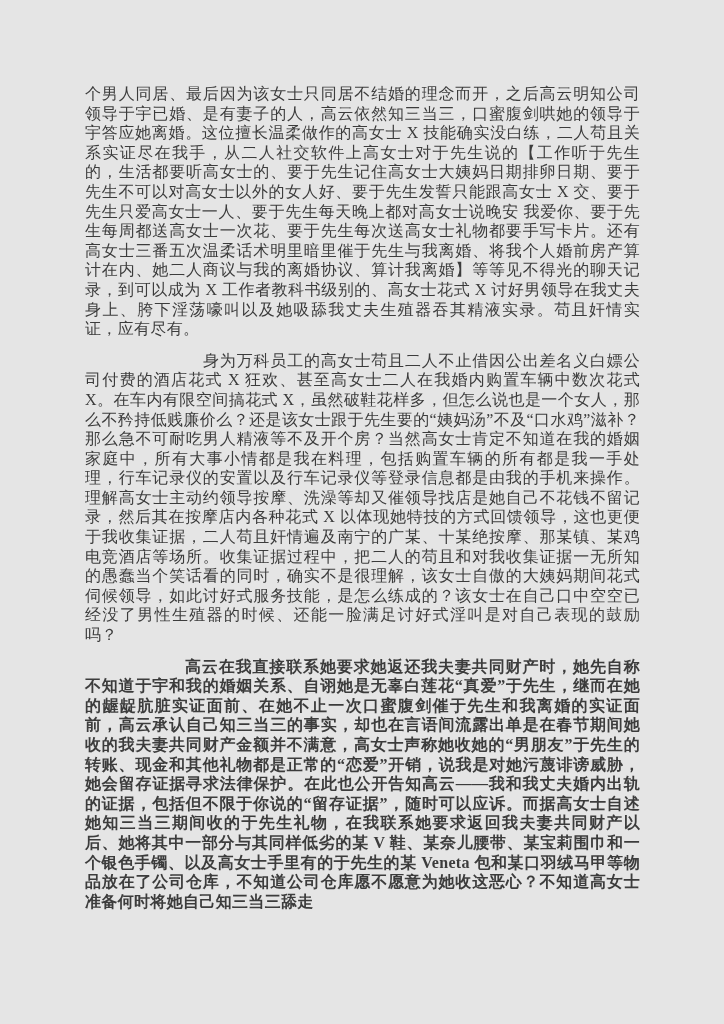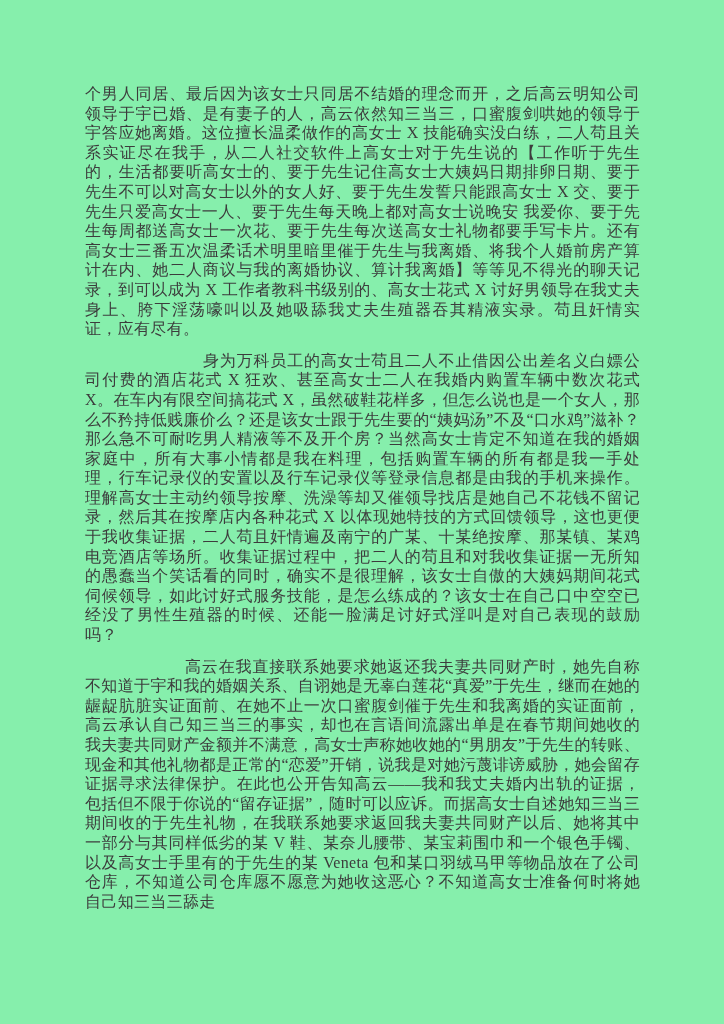--- a/index.html
+++ b/index.html
@@ -10,38 +10,39 @@
   body {
     width: 724px;
     height: 1024px;
     overflow: hidden;
     font-family: "Liberation Serif", "DejaVu Serif", serif;
   }
   .page {
     box-sizing: border-box;
     width: 724px;
     height: 1024px;
-    background: #86efac;
+    background: #e5e5e5;
     padding: 84px 84px 0 85px;
   }
   .doc-text p {
     margin: 0 0 12px 0;
     font-size: 16px;
     line-height: 19.6px;
     letter-spacing: 0.33px;
     color: #3c3c3c;
     text-align: justify;
     text-justify: inter-ideograph;
     word-break: break-all;
   }
   .doc-text p.indent-large {
     text-indent: 118px;
   }
   .doc-text p.indent-medium {
     text-indent: 100px;
+    font-weight: bold;
   }
 </style>
 </head>
 <body>
 
 <div class="page">
   <div class="doc-text">
     <p>个男人同居、最后因为该女士只同居不结婚的理念而开，之后高云明知公司领导于宇已婚、是有妻子的人，高云依然知三当三，口蜜腹剑哄她的领导于宇答应她离婚。这位擅长温柔做作的高女士 X 技能确实没白练，二人苟且关系实证尽在我手，从二人社交软件上高女士对于先生说的【工作听于先生的，生活都要听高女士的、要于先生记住高女士大姨妈日期排卵日期、要于先生不可以对高女士以外的女人好、要于先生发誓只能跟高女士 X 交、要于先生只爱高女士一人、要于先生每天晚上都对高女士说晚安 我爱你、要于先生每周都送高女士一次花、要于先生每次送高女士礼物都要手写卡片。还有高女士三番五次温柔话术明里暗里催于先生与我离婚、将我个人婚前房产算计在内、她二人商议与我的离婚协议、算计我离婚】等等见不得光的聊天记录，到可以成为 X 工作者教科书级别的、高女士花式 X 讨好男领导在我丈夫身上、胯下淫荡嚎叫以及她吸舔我丈夫生殖器吞其精液实录。苟且奸情实证，应有尽有。</p>
     <p class="indent-large">身为万科员工的高女士苟且二人不止借因公出差名义白嫖公司付费的酒店花式 X 狂欢、甚至高女士二人在我婚内购置车辆中数次花式 X。在车内有限空间搞花式 X，虽然破鞋花样多，但怎么说也是一个女人，那么不矜持低贱廉价么？还是该女士跟于先生要的“姨妈汤”不及“口水鸡”滋补？那么急不可耐吃男人精液等不及开个房？当然高女士肯定不知道在我的婚姻家庭中，所有大事小情都是我在料理，包括购置车辆的所有都是我一手处理，行车记录仪的安置以及行车记录仪等登录信息都是由我的手机来操作。理解高女士主动约领导按摩、洗澡等却又催领导找店是她自己不花钱不留记录，然后其在按摩店内各种花式 X 以体现她特技的方式回馈领导，这也更便于我收集证据，二人苟且奸情遍及南宁的广某、十某绝按摩、那某镇、某鸡电竞酒店等场所。收集证据过程中，把二人的苟且和对我收集证据一无所知的愚蠢当个笑话看的同时，确实不是很理解，该女士自傲的大姨妈期间花式伺候领导，如此讨好式服务技能，是怎么练成的？该女士在自己口中空空已经没了男性生殖器的时候、还能一脸满足讨好式淫叫是对自己表现的鼓励吗？</p>
     <p class="indent-medium">高云在我直接联系她要求她返还我夫妻共同财产时，她先自称不知道于宇和我的婚姻关系、自诩她是无辜白莲花“真爱”于先生，继而在她的龌龊肮脏实证面前、在她不止一次口蜜腹剑催于先生和我离婚的实证面前，高云承认自己知三当三的事实，却也在言语间流露出单是在春节期间她收的我夫妻共同财产金额并不满意，高女士声称她收她的“男朋友”于先生的转账、现金和其他礼物都是正常的“恋爱”开销，说我是对她污蔑诽谤威胁，她会留存证据寻求法律保护。在此也公开告知高云——我和我丈夫婚内出轨的证据，包括但不限于你说的“留存证据”，随时可以应诉。而据高女士自述她知三当三期间收的于先生礼物，在我联系她要求返回我夫妻共同财产以后、她将其中一部分与其同样低劣的某 V 鞋、某奈儿腰带、某宝莉围巾和一个银色手镯、以及高女士手里有的于先生的某 Veneta 包和某口羽绒马甲等物品放在了公司仓库，不知道公司仓库愿不愿意为她收这恶心？不知道高女士准备何时将她自己知三当三舔走</p>

